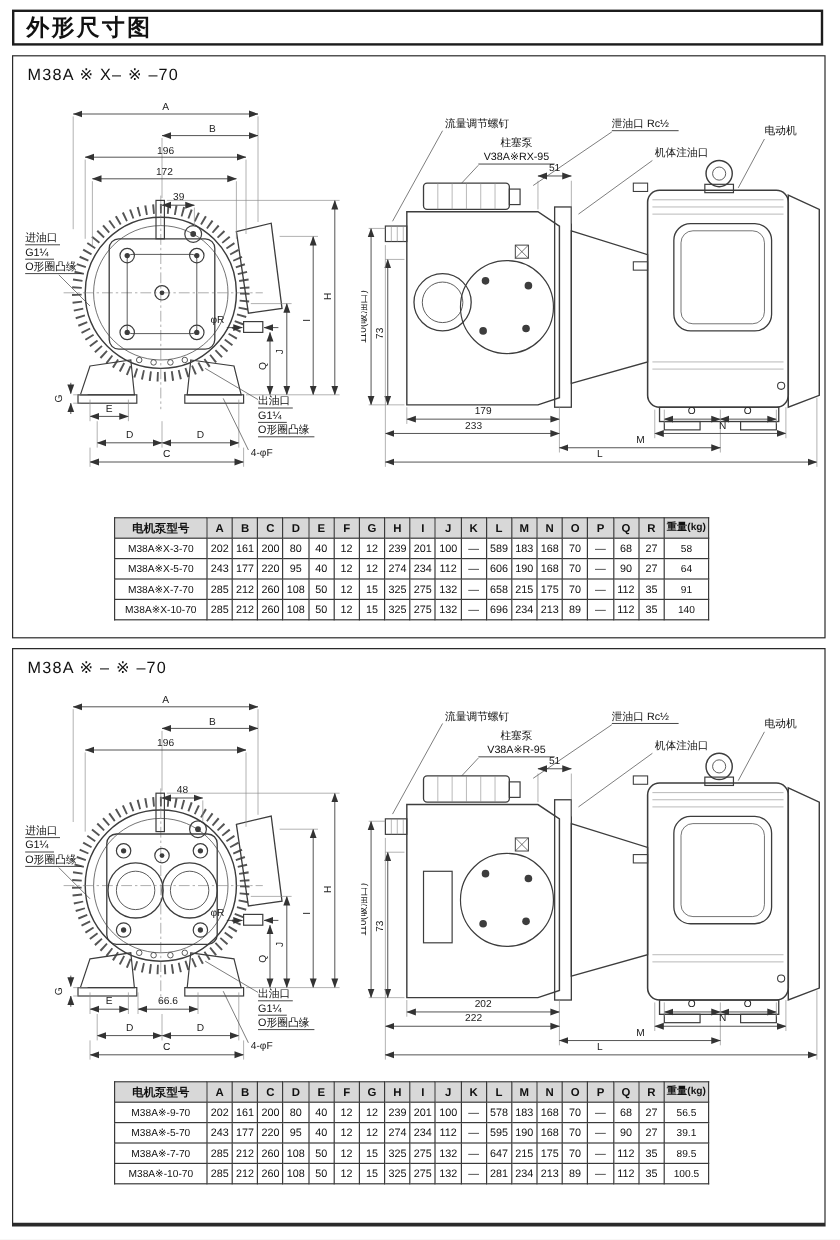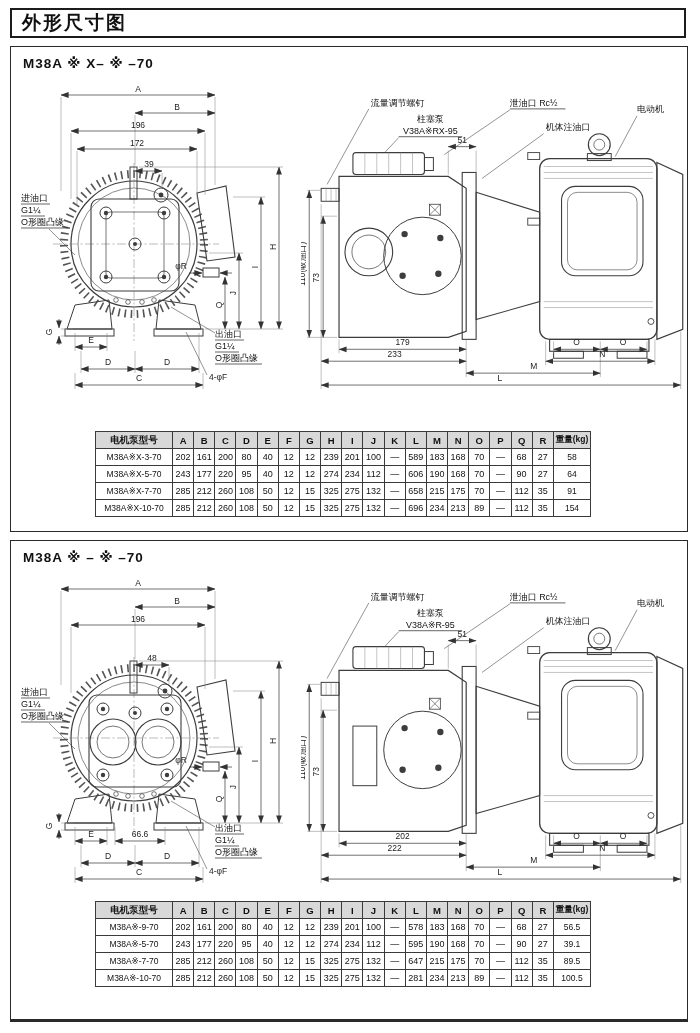--- a/index.html
+++ b/index.html
@@ -3,21 +3,21 @@
 <meta charset="utf-8">
 <style>
   html,body{margin:0;padding:0;background:#f2f2f0;}
   body{width:700px;height:1033px;position:relative;font-family:"Liberation Sans","DejaVu Sans",sans-serif;color:#111;}
   .page{position:absolute;left:0;top:0;width:700px;height:1033px;background:#ffffff;}
   .title-box{position:absolute;left:10px;top:8px;width:676px;height:30px;border:2px solid #1c1c1c;box-sizing:border-box;display:flex;align-items:center;}
   .title-box span{font-size:19px;font-weight:bold;padding-left:10px;letter-spacing:2px;}
   .section{position:absolute;left:10px;width:678px;border:1.5px solid #2a2a2a;box-sizing:border-box;background:#fff;}
   .sec1{top:46px;height:486px;}
   .sec2{top:540px;height:482px;border-bottom-width:3px;}
-  .sec-header{position:absolute;left:12px;top:8px;font-size:13.5px;font-weight:bold;letter-spacing:1px;}
+  .sec-header{position:absolute;left:12px;top:8px;font-size:13.5px;font-weight:normal;letter-spacing:1px;}
   .drawing{position:absolute;}
   .front-svg{left:8px;top:32px;}
   .side-svg{left:290px;top:46px;}
   .table-wrap{position:absolute;left:84px;}
   .sec1 .table-wrap{top:384px;}
   .sec2 .table-wrap{top:360px;}
   table.spec{border-collapse:collapse;table-layout:fixed;width:496px;font-size:9px;border:1.5px solid #222;}
   table.spec th,table.spec td{border:1px solid #3a3a3a;text-align:center;padding:0;height:16px;white-space:nowrap;overflow:hidden;}
   table.spec th{background:#d8d8d8;font-weight:bold;font-size:9.5px;margin-left:37px;}
   table.spec th:first-child,table.spec td:first-child{width:76px;}
@@ -370,21 +370,21 @@
               <td>275</td>
               <td>132</td>
               <td>—</td>
               <td>696</td>
               <td>234</td>
               <td>213</td>
               <td>89</td>
               <td>—</td>
               <td>112</td>
               <td>35</td>
-              <td>154</td>
+              <td>140</td>
             </tr>
           </tbody>
         </table>
     </div>
   </div>
 
   <div class="section sec2">
     <div class="sec-header">M38A ※ – ※ –70</div>
 
     <svg class="drawing front-svg" width="280" height="318" viewBox="0 0 280 318">

